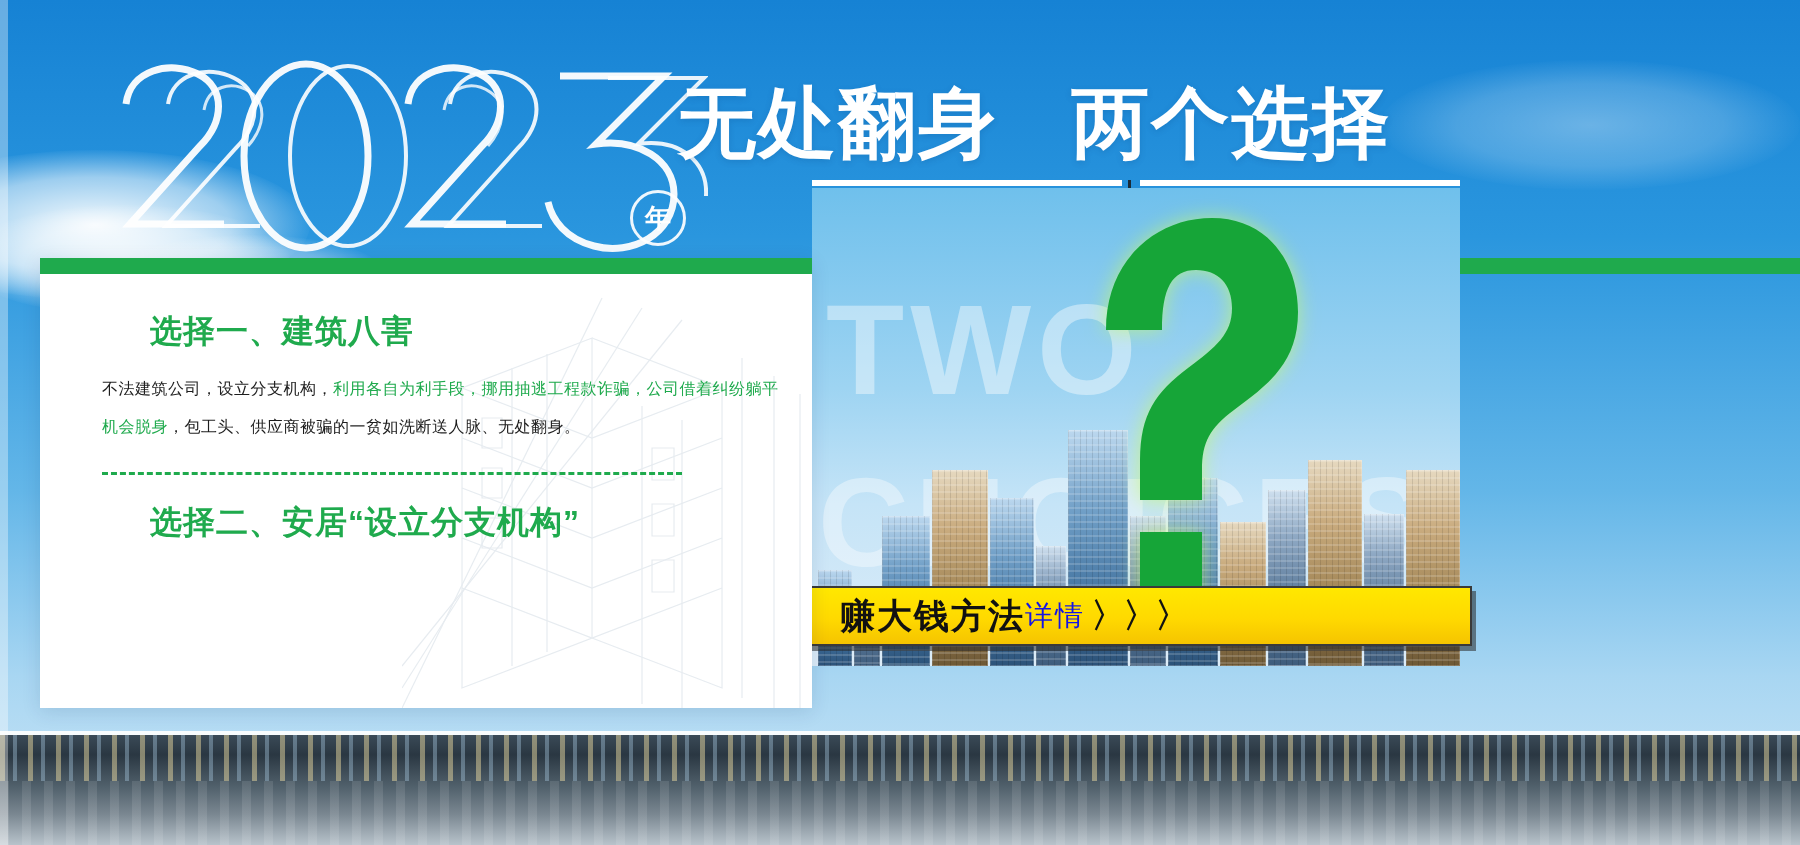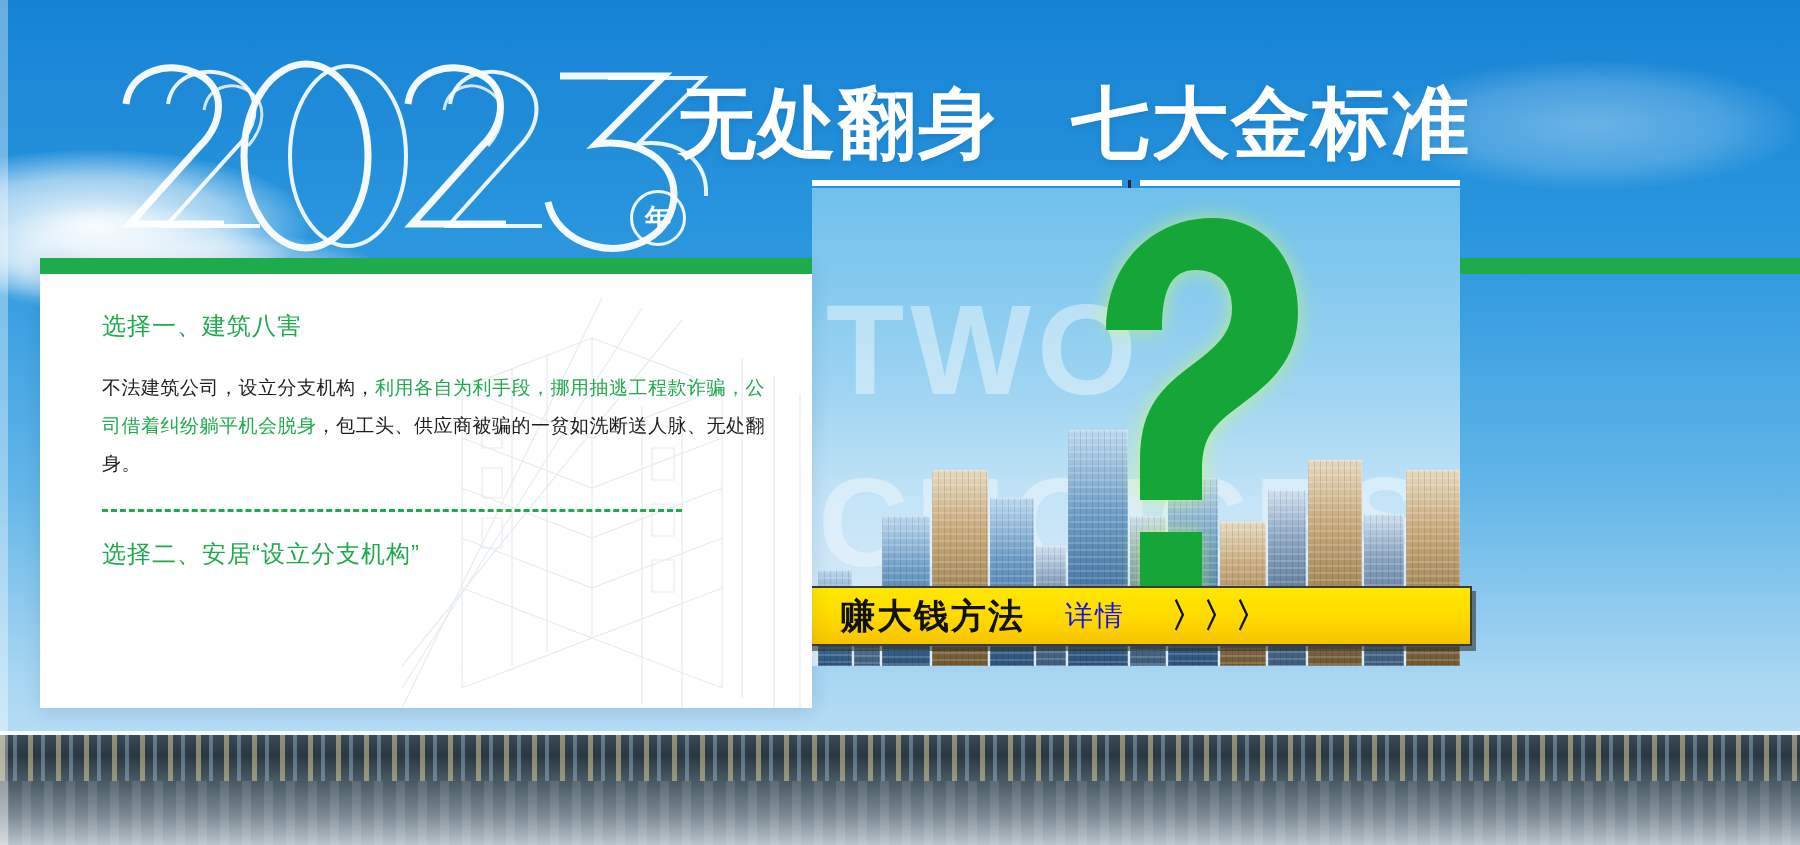--- a/index.html
+++ b/index.html
@@ -116,21 +116,20 @@
 
   
   #cta {
     position:absolute; left:804px; top:586px;
     width:668px; height:60px;
     background:linear-gradient(180deg,#ffe800 0%,#ffd900 55%,#f5c400 100%);
     border:2px solid #3a3a3a;
     box-shadow:4px 5px 0 rgba(40,40,40,.55);
     display:flex; align-items:center;
     padding:0 34px;
-    gap:40px;
   }
   #cta-main {
     color:#111; font-size:35px; font-weight:bold; letter-spacing:2px; white-space:nowrap;
   }
   #cta-detail {
     color:#1414e6; font-size:28px; font-weight:normal; letter-spacing:2px; white-space:nowrap;
   }
   #cta-arrows {
     color:#111; font-size:34px; font-weight:bold; letter-spacing:-2px; margin-left:6px;
   }
@@ -145,28 +144,29 @@
   }
   #card-topbar { position:absolute; left:0; top:0; width:100%; height:16px; background:#1faa4d; }
   
   #card-art { position:absolute; right:-10px; top:10px; width:420px; height:440px; opacity:.5; pointer-events:none; }
   #card-art svg { width:100%; height:100%; }
 
   #card-body { position:absolute; left:62px; top:52px; right:26px; }
 
   .sec-title {
     color:#1faa4d;
-    font-size:24px;
-    font-weight:normal;
+    font-size:32px;
+    font-weight:bold;
     letter-spacing:1px;
     white-space:nowrap;
+    margin-left:48px;
   }
   .sec-text {
-    margin-top:27px;
-    font-size:19px;
+    margin-top:16px;
+    font-size:16px;
     line-height:38px;
     color:#1d1d1d;
     letter-spacing:.5px;
     max-width:680px;
   }
   .sec-text .hl { color:#1faa4d; }
 
   #divider {
     margin:26px 0 0 0;
     width:580px; height:0;
@@ -224,21 +224,21 @@
         <path d="M96 58 C100 34 124 28 142 40 C160 52 156 76 140 94"></path>
         <path d="M336 58 C340 34 364 28 382 40 C400 52 396 76 380 94"></path>
       </g>
     </svg>
   </div>
   <div id="year-badge">年</div>
 
   <div id="headline">
     <span>无处翻身</span>
     <span class="gap"></span>
-    <span>七大金标准</span>
+    <span>两个选择</span>
   </div>
 
   <div id="rule-left"></div>
   <div id="rule-right"></div>
   <div id="rule-vert"></div>
   <div id="green-right"></div>
 
   <div id="photo-panel">
     <div class="wm" id="wm-two">TWO</div>
     <div class="wm" id="wm-choices">CHOICES</div>

